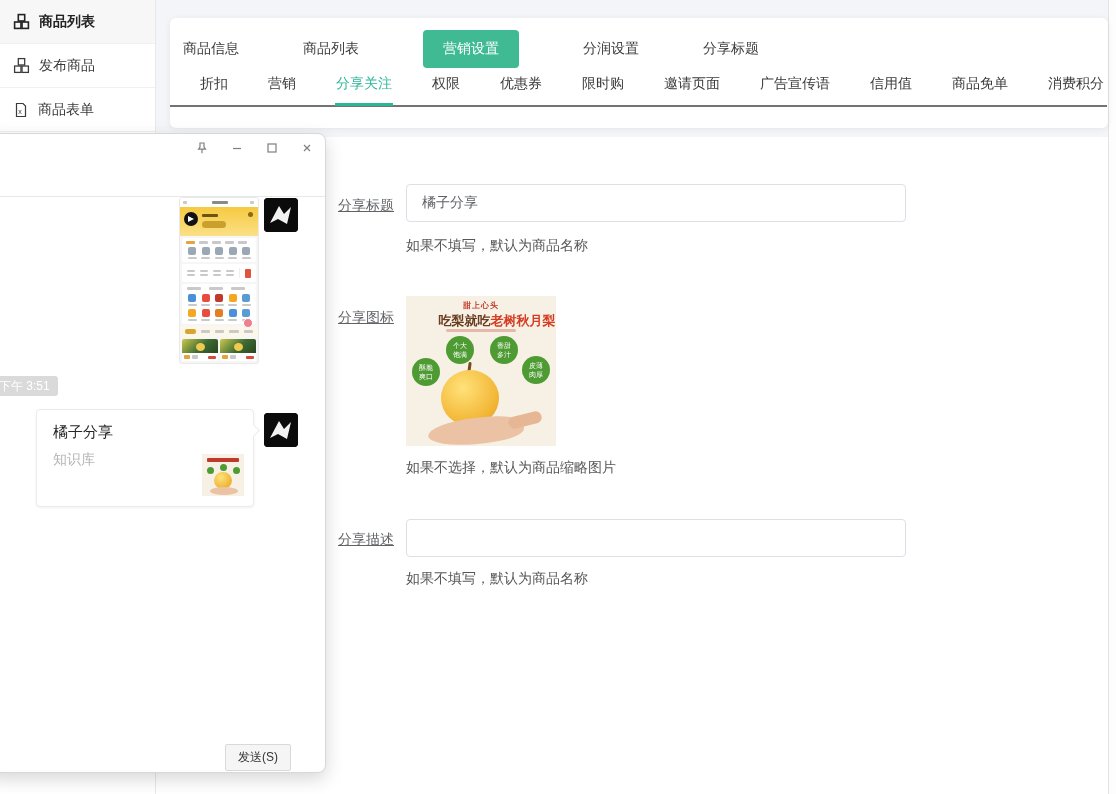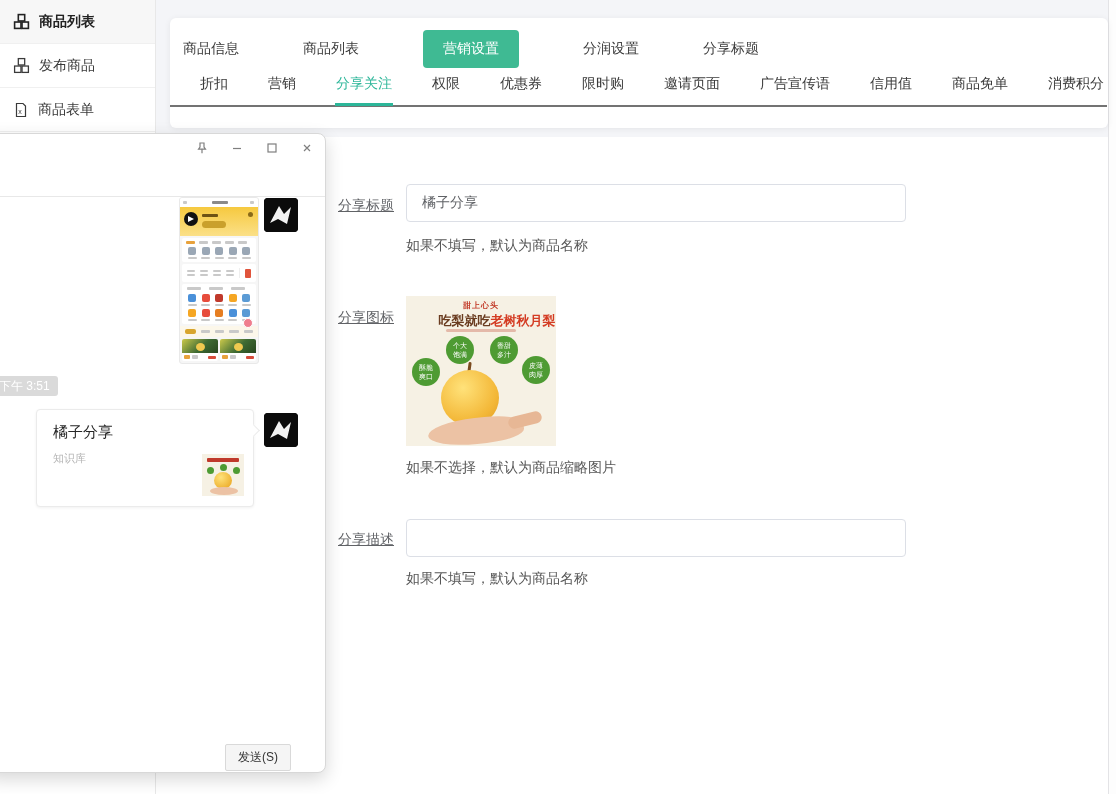--- a/index.html
+++ b/index.html
@@ -57,21 +57,21 @@
   .avatar { position:absolute; width:34px; height:34px; background:#0b0b0b; border-radius:4px; overflow:hidden; }
   .avatar svg { display:block; }
   .avatar-1 { left:277px; top:64px; }
   .avatar-2 { left:277px; top:279px; }
 
   .time-badge { position:absolute; left:4px; top:242px; height:20px; line-height:20px; padding:0 8px; background:#dadada; color:#fff; font-size:12px; border-radius:3px; }
 
   .share-card { position:absolute; left:49px; top:275px; width:218px; height:98px; background:#fff; border:1px solid #ebebeb; border-radius:4px; box-shadow:0 1px 3px rgba(0,0,0,.06); cursor:pointer; }
   .share-card .arrow { position:absolute; right:-5px; top:16px; width:9px; height:9px; background:#fff; border-top:1px solid #ebebeb; border-right:1px solid #ebebeb; transform:rotate(45deg); }
   .sc-title { position:absolute; left:16px; top:13px; font-size:15px; color:#262626; }
-  .sc-sub { position:absolute; left:16px; top:41px; font-size:11px; color:#b5b5b5; }
+  .sc-sub { position:absolute; left:16px; top:41px; font-size:14px; color:#b5b5b5; }
   .sc-thumb { position:absolute; left:165px; top:44px; width:42px; height:42px; background:#f6f1e4; overflow:hidden; }
   .sc-thumb .t-bar { position:absolute; left:5px; top:4px; width:32px; height:4px; background:#c0392b; border-radius:1px; }
   .sc-thumb .t-dot { position:absolute; width:7px; height:7px; border-radius:50%; background:#4e9b33; }
   .sc-thumb .t-pear { position:absolute; left:12px; top:18px; width:18px; height:17px; border-radius:50%; background:radial-gradient(circle at 38% 32%, #ffe27a, #eeb335 70%); }
   .sc-thumb .t-hand { position:absolute; left:8px; top:33px; width:28px; height:8px; background:#ecc2a4; border-radius:50%; }
 
   .send-btn { position:absolute; left:238px; top:610px; width:66px; height:27px; background:#f5f5f5; border:1px solid #d9d9d9; border-radius:2px; font-size:12px; color:#333; font-family:inherit; cursor:pointer; }
 
   
   .phone { position:absolute; left:192px; top:63px; width:80px; height:167px; background:#f6f6f6; border:1px solid #e9e9e9; border-radius:3px; overflow:hidden; cursor:pointer; }

